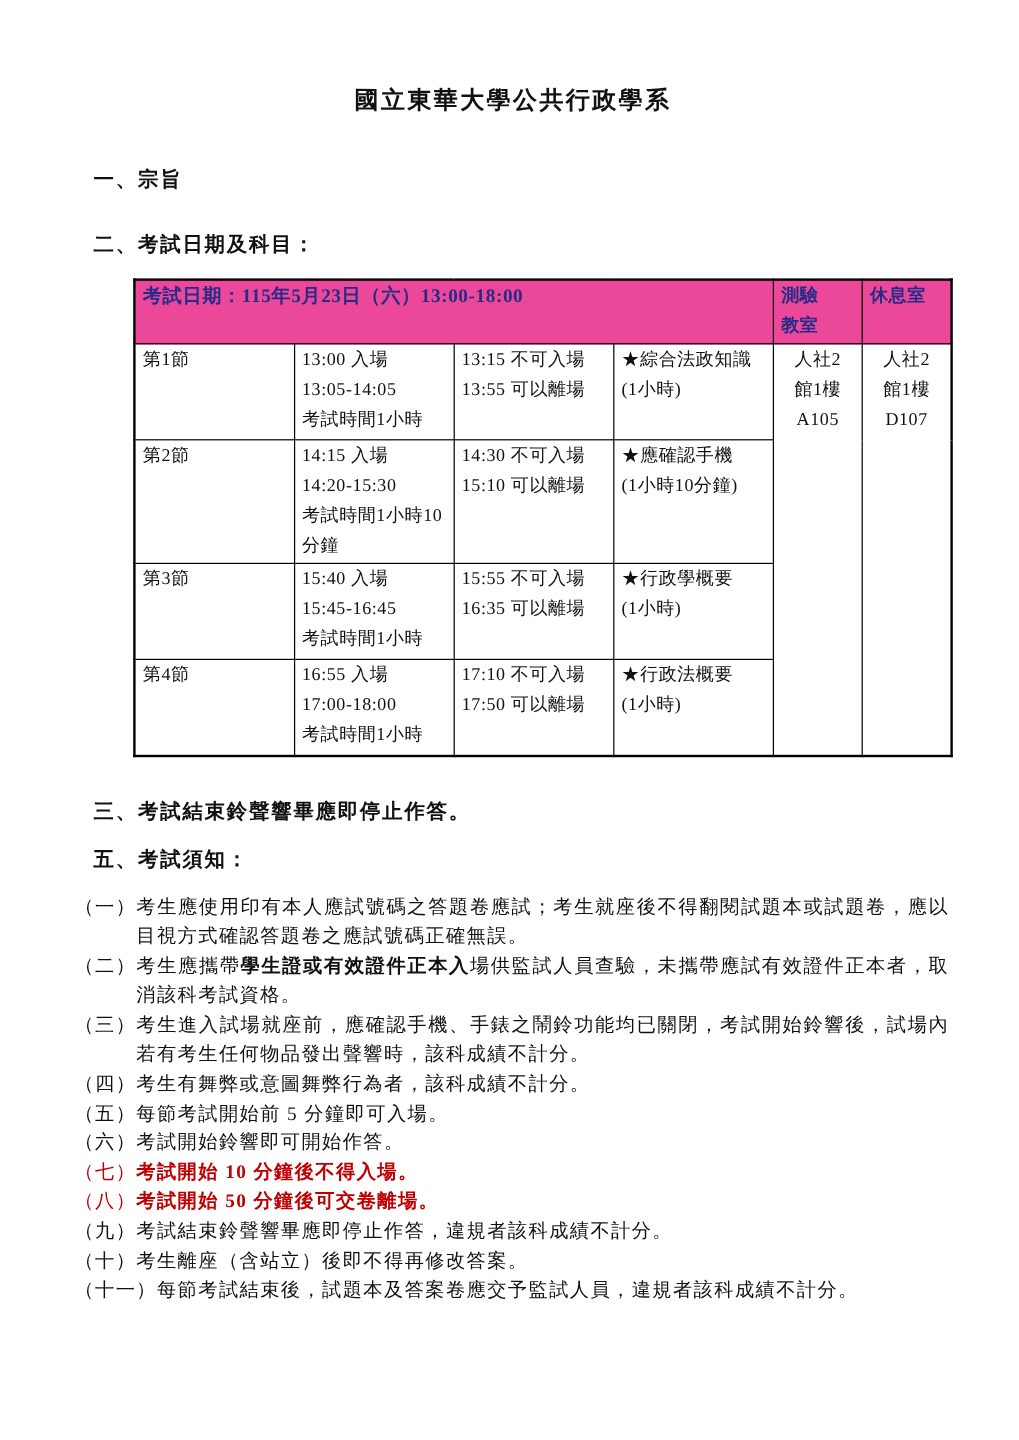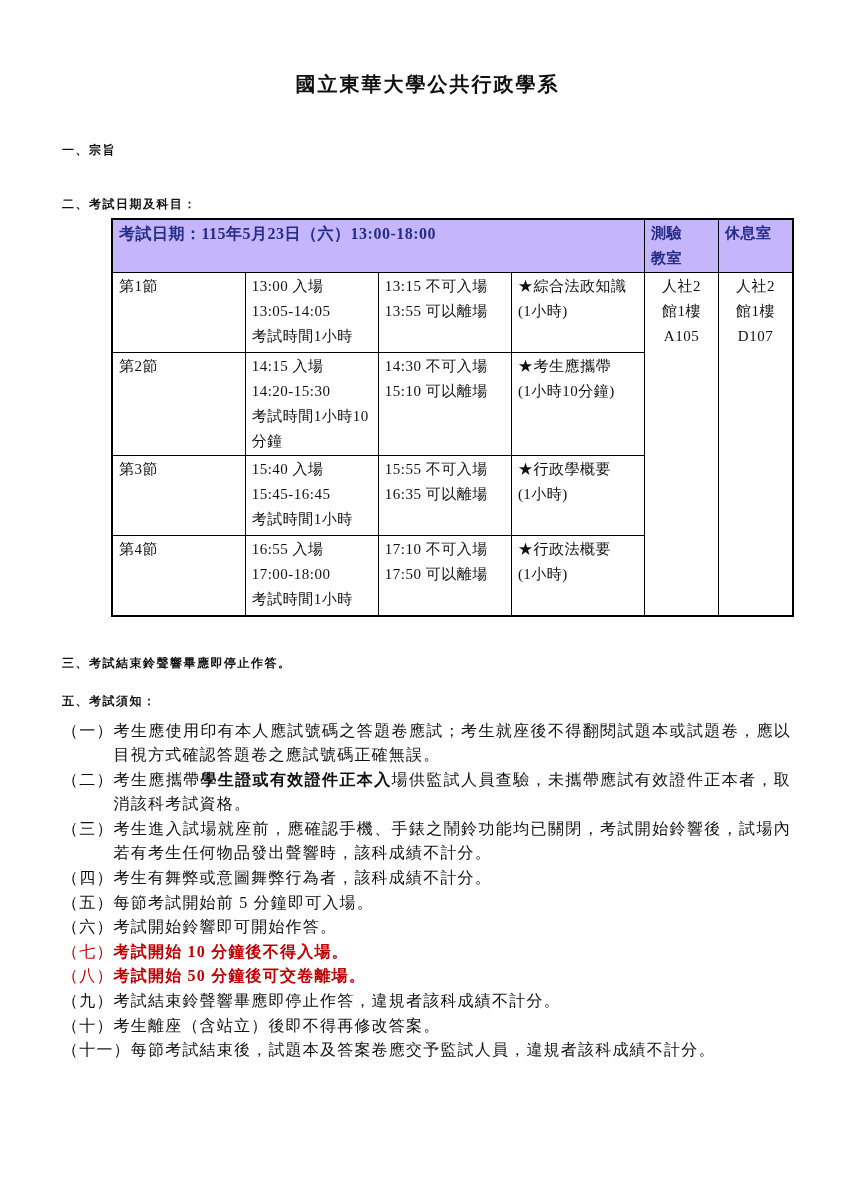--- a/index.html
+++ b/index.html
@@ -12,21 +12,21 @@
   .page{box-sizing:border-box;width:849px;height:1100px;padding:70px 56px 0 62px;}
   .title{
     text-align:center;font-size:20px;line-height:28px;font-weight:bold;margin:0;
     letter-spacing:2px;
   }
   .subtitle{
     text-align:center;font-size:20px;line-height:28px;font-weight:bold;margin:8px 0 0 0;
     letter-spacing:1px;
   }
   .sec-heading{
-    font-size:12px;line-height:24px;font-weight:bold;margin:0;letter-spacing:1.5px;
+    font-size:17px;line-height:24px;font-weight:bold;margin:16px;letter-spacing:1.5px;
   }
   .h1{margin-top:40px;}
   .h2{margin-top:30px;}
   .h3{margin-top:34px;}
   .h4{margin-top:14px;}
   .h5{margin-top:14px;}
   .para{
     margin:14px 0 0 26px;width:686px;
     font-size:16px;line-height:26px;letter-spacing:1.8px;
     text-indent:40px;text-align:justify;
@@ -35,21 +35,21 @@
     border-collapse:collapse;table-layout:fixed;
     margin:2px 0 0 49px;width:683px;
     font-size:15px;
   }
   table.exam td{
     border:1px solid #000;padding:1px 6px;vertical-align:top;
     line-height:25px;letter-spacing:0.5px;
   }
   table.exam{border:2px solid #000;}
   .pre{white-space:pre-line;}
-  td.yellow{background:#c4b5fd;}
+  td.yellow{background:#ec4899;}
   td.date-cell{
     color:#252c87;font-weight:bold;font-size:16px;vertical-align:middle;
     letter-spacing:0.5px;
   }
   td.room-head{
     color:#252c87;font-weight:bold;font-size:15px;vertical-align:middle;
     line-height:22px;padding:2px 2px;
   }
   tr.hdr{height:48px;}
   tr.body-row{height:80px;}
@@ -106,21 +106,21 @@
 館1樓
 D107</td>
     </tr>
     <tr class="body-row">
       <td class="session">第2節</td>
       <td class="times pre">14:15 入場
 14:20-15:30
 考試時間1小時10分鐘</td>
       <td class="entry pre">14:30 不可入場
 15:10 可以離場</td>
-      <td class="subject pre">★考生應攜帶
+      <td class="subject pre">★應確認手機
 (1小時10分鐘)</td>
     </tr>
     <tr class="body-row">
       <td class="session">第3節</td>
       <td class="times pre">15:40 入場
 15:45-16:45
 考試時間1小時</td>
       <td class="entry pre">15:55 不可入場
 16:35 可以離場</td>
       <td class="subject pre">★行政學概要

